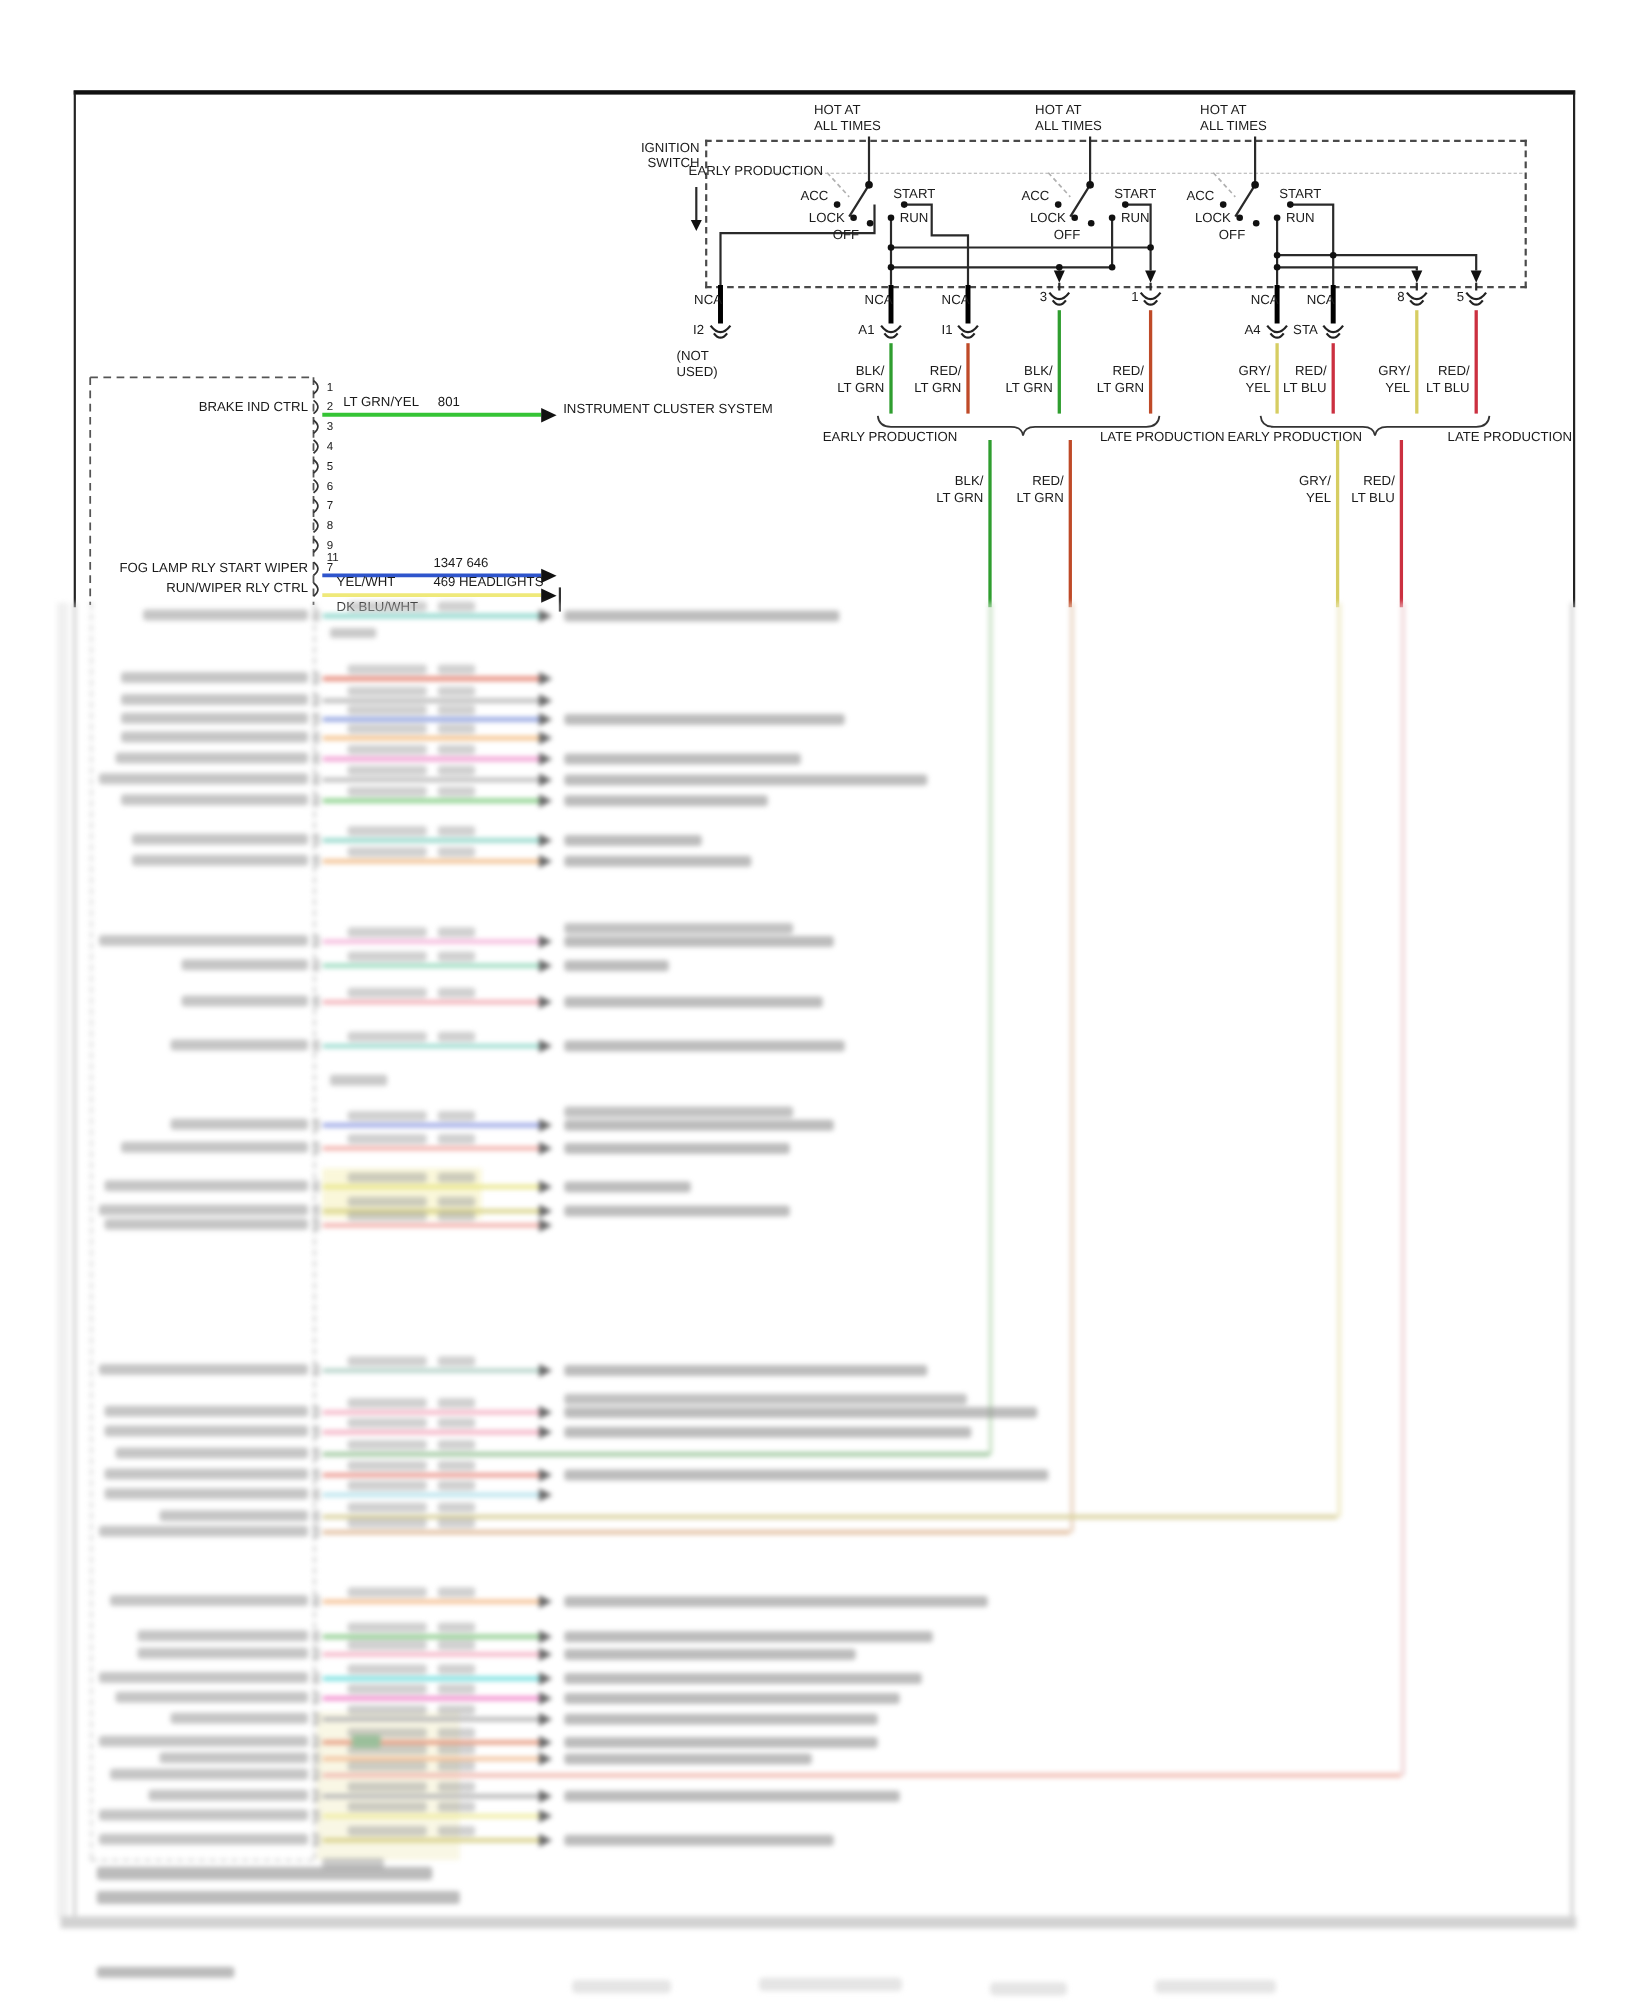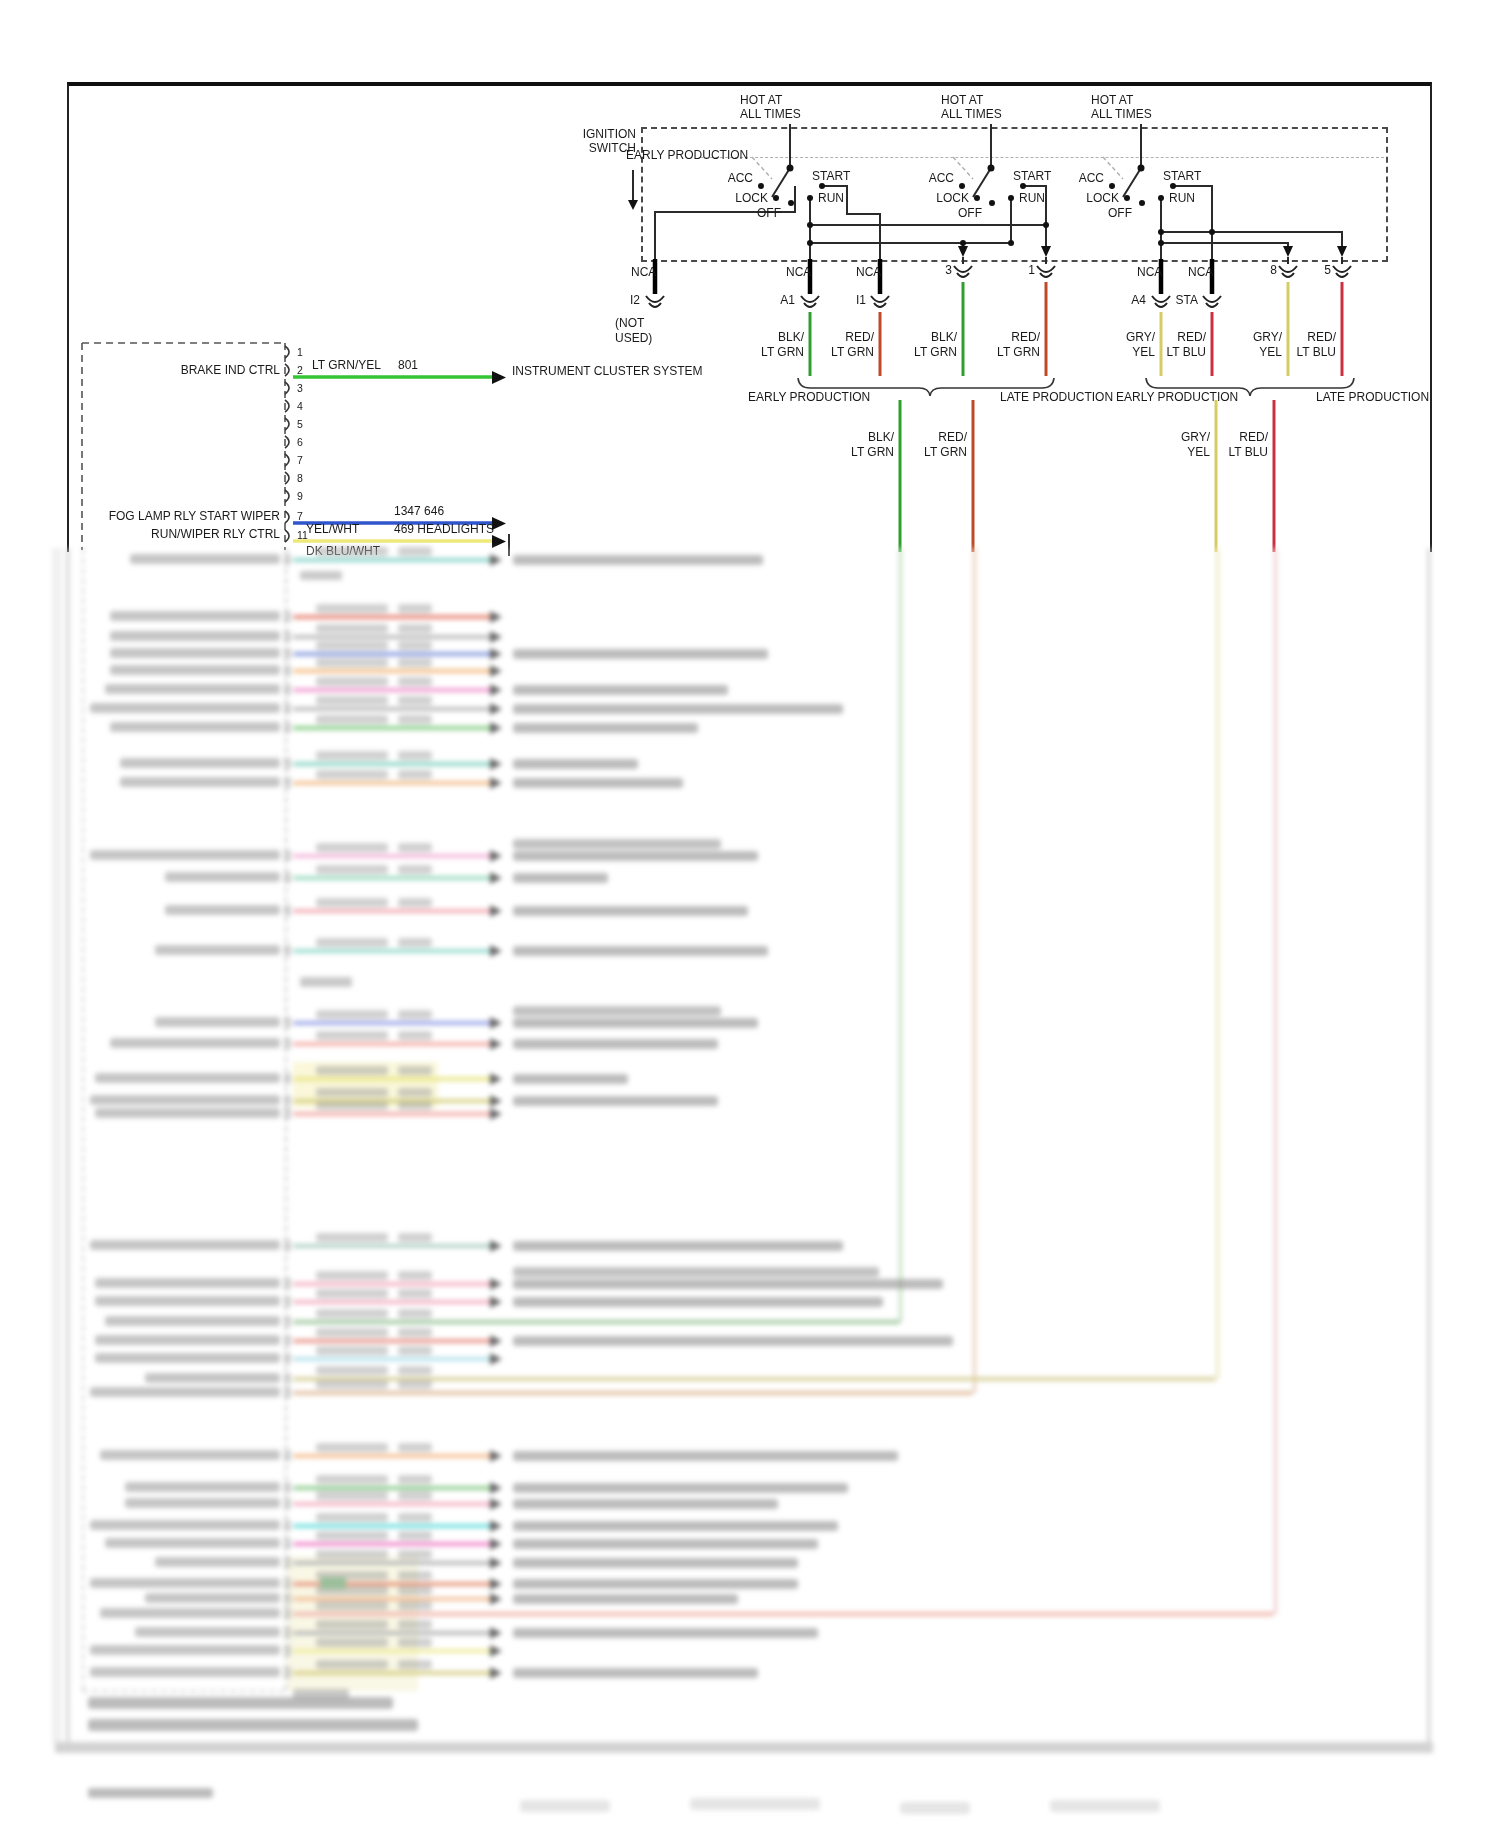--- a/index.html
+++ b/index.html
@@ -225,21 +225,21 @@
 <span class="t sm" style="left:297px;top:345px;">1</span>
 <span class="t sm" style="left:297px;top:363px;">2</span>
 <span class="t sm" style="left:297px;top:381px;">3</span>
 <span class="t sm" style="left:297px;top:399px;">4</span>
 <span class="t sm" style="left:297px;top:417px;">5</span>
 <span class="t sm" style="left:297px;top:435px;">6</span>
 <span class="t sm" style="left:297px;top:453px;">7</span>
 <span class="t sm" style="left:297px;top:471px;">8</span>
 <span class="t sm" style="left:297px;top:489px;">9</span>
 <span class="t sm" style="left:297px;top:509px;">7</span>
-<span class="t sm" style="left:297px;top:528px;">11</span>
+<span class="t sm" style="left:297px;top:500px;">11</span>
 
 <div class="t tr" style="left:100px;top:363px;width:180px;">BRAKE IND CTRL</div>
 <div class="t tc" style="left:312px;top:358px;width:80px;">LT GRN/YEL</div>
 <div class="t" style="left:398px;top:358px;">801</div>
 <div class="t" style="left:512px;top:364px;">INSTRUMENT CLUSTER SYSTEM</div>
 <div class="t tr" style="left:80px;top:509px;width:200px;">FOG LAMP RLY START WIPER</div>
 <div class="t tc" style="left:306px;top:504px;width:86px;margin-top:40px;">DK BLU/WHT</div>
 <div class="t" style="left:394px;top:504px;">1347 646</div>
 <div class="t tr" style="left:120px;top:527px;width:160px;">RUN/WIPER RLY CTRL</div>
 <div class="t tc" style="left:306px;top:522px;width:86px;">YEL/WHT</div>

